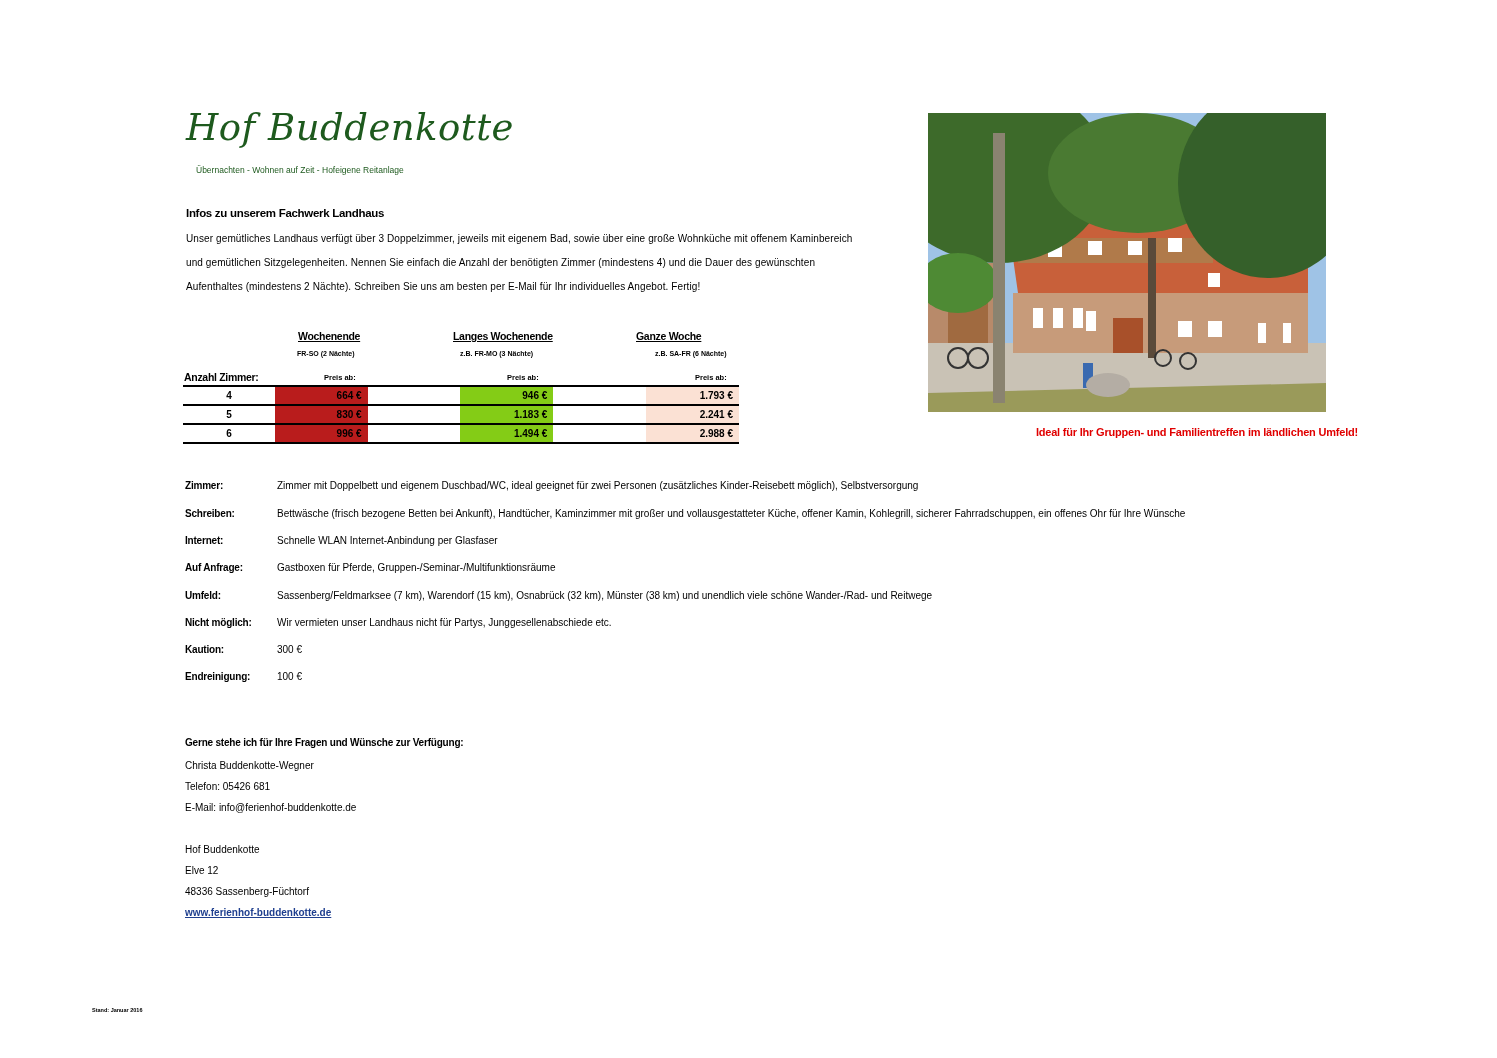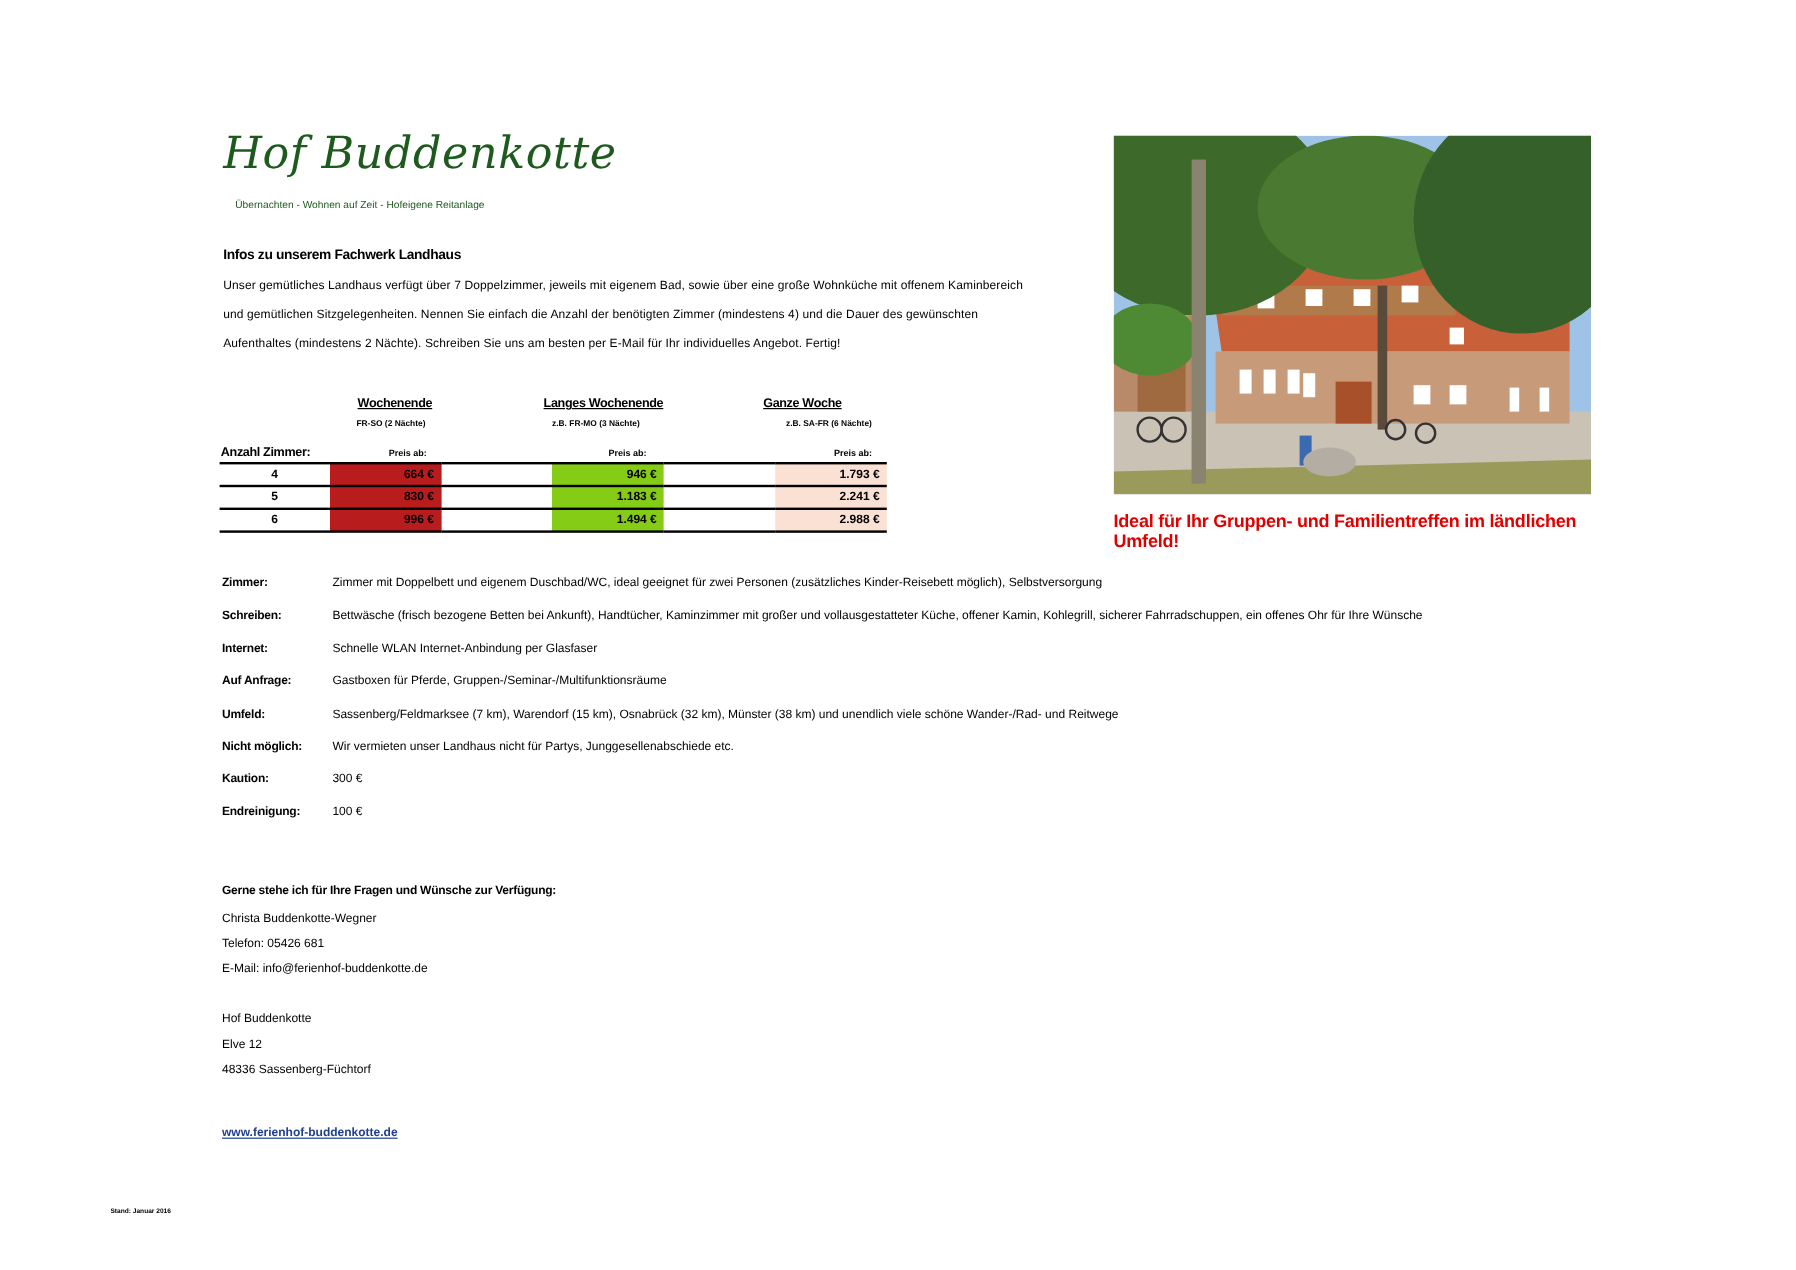--- a/index.html
+++ b/index.html
@@ -5,21 +5,21 @@
   * { box-sizing: border-box; margin: 0; padding: 0; }
   html, body { width: 1497px; height: 1058px; background: #ffffff; overflow: hidden; }
   body { position: relative; font-family: "Liberation Sans", sans-serif; color: #000; }
   .abs { position: absolute; }
   .logo-title { left: 186px; top: 106px; font-family: "DejaVu Serif", serif; font-style: italic; font-size: 37px; color: #1e5a1e; letter-spacing: 0.5px; white-space: nowrap; }
   .logo-sub { left: 196px; top: 165px; font-size: 8.5px; color: #1e5a1e; white-space: nowrap; }
   .heading { left: 186px; top: 207px; font-size: 11.5px; font-weight: bold; letter-spacing: -0.3px; white-space: nowrap; }
   .intro-line { left: 186px; font-size: 10px; white-space: nowrap; letter-spacing: 0.1px; }
   .photo { left: 928px; top: 113px; width: 398px; height: 299px; overflow: hidden; }
   .photo svg { display: block; }
-  .caption { left: 928px; top: 426px; width: 398px; text-align: left; font-size: 15px; font-weight: bold; color: #e00000; letter-spacing: -0.2px; }
+  .caption { left: 960px; top: 426px; width: 398px; text-align: right; font-size: 11px; font-weight: bold; color: #e00000; letter-spacing: -0.2px; }
 
   
   .col-head { font-size: 10.5px; font-weight: bold; text-decoration: underline; white-space: nowrap; letter-spacing: -0.3px; }
   .col-sub { font-size: 7px; font-weight: bold; white-space: nowrap; }
   .price-label { font-size: 7.5px; font-weight: bold; white-space: nowrap; }
   .rooms-label { left: 184px; top: 371px; font-size: 10.5px; font-weight: bold; letter-spacing: -0.3px; white-space: nowrap; }
   .price-table { left: 183px; top: 385px; width: 556px; border-collapse: collapse; }
   .price-table td { height: 19px; font-size: 10px; font-weight: bold; padding: 0 6px; border-top: 2px solid #000; }
   .price-table tr:last-child td { border-bottom: 2px solid #000; }
   .price-table td.rooms { width: 91px; text-align: center; }
@@ -28,31 +28,31 @@
   .price-table td.blue { background: #b91c1c; }
   .price-table td.green { background: #84cc16; }
   .price-table td.peach { background: #fbe1d4; }
 
   
   .info-label { left: 185px; font-size: 10px; font-weight: bold; white-space: nowrap; letter-spacing: -0.2px; }
   .info-value { left: 277px; font-size: 10px; white-space: nowrap; }
 
   .contact { left: 185px; font-size: 10px; white-space: nowrap; }
   .contact.bold { font-weight: bold; letter-spacing: -0.2px; }
-  .link { color: #1f3f8f; text-decoration: underline; font-weight: bold; margin-top: 32px; }
+  .link { color: #1f3f8f; text-decoration: underline; font-weight: bold; }
   .footnote { left: 92px; top: 1007px; font-size: 5.5px; font-weight: bold; white-space: nowrap; }
 </style>
 </head>
 <body>
 
 <div class="abs logo-title">Hof Buddenkotte</div>
 <div class="abs logo-sub">Übernachten -  Wohnen auf Zeit  -  Hofeigene Reitanlage</div>
 
 <div class="abs heading">Infos zu unserem Fachwerk Landhaus</div>
-<div class="abs intro-line" style="top:233px">Unser gemütliches Landhaus verfügt über 7 Doppelzimmer, jeweils mit eigenem Bad, sowie über eine große Wohnküche mit offenem Kaminbereich</div>
+<div class="abs intro-line" style="top:233px">Unser gemütliches Landhaus verfügt über 3 Doppelzimmer, jeweils mit eigenem Bad, sowie über eine große Wohnküche mit offenem Kaminbereich</div>
 <div class="abs intro-line" style="top:257px">und gemütlichen Sitzgelegenheiten. Nennen Sie einfach die Anzahl der benötigten Zimmer (mindestens 4) und die Dauer des gewünschten</div>
 <div class="abs intro-line" style="top:281px">Aufenthaltes (mindestens 2 Nächte). Schreiben Sie uns am besten per E-Mail für Ihr individuelles Angebot. Fertig!</div>
 
 <div class="abs photo">
   <svg width="398" height="299" viewBox="0 0 398 299" xmlns="http://www.w3.org/2000/svg">
     <rect width="398" height="299" fill="#9fc3e6"></rect>
     <rect y="230" width="398" height="69" fill="#c9c2b5"></rect>
     <path d="M0 280 L398 270 L398 299 L0 299 Z" fill="#9a9a5a"></path>
     <rect x="0" y="150" width="70" height="80" fill="#b88a6a"></rect>
     <rect x="20" y="170" width="40" height="60" fill="#a06a40"></rect>

